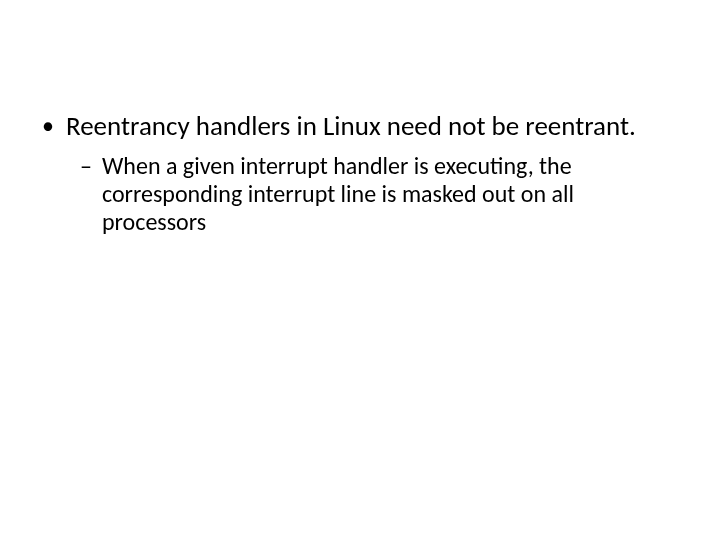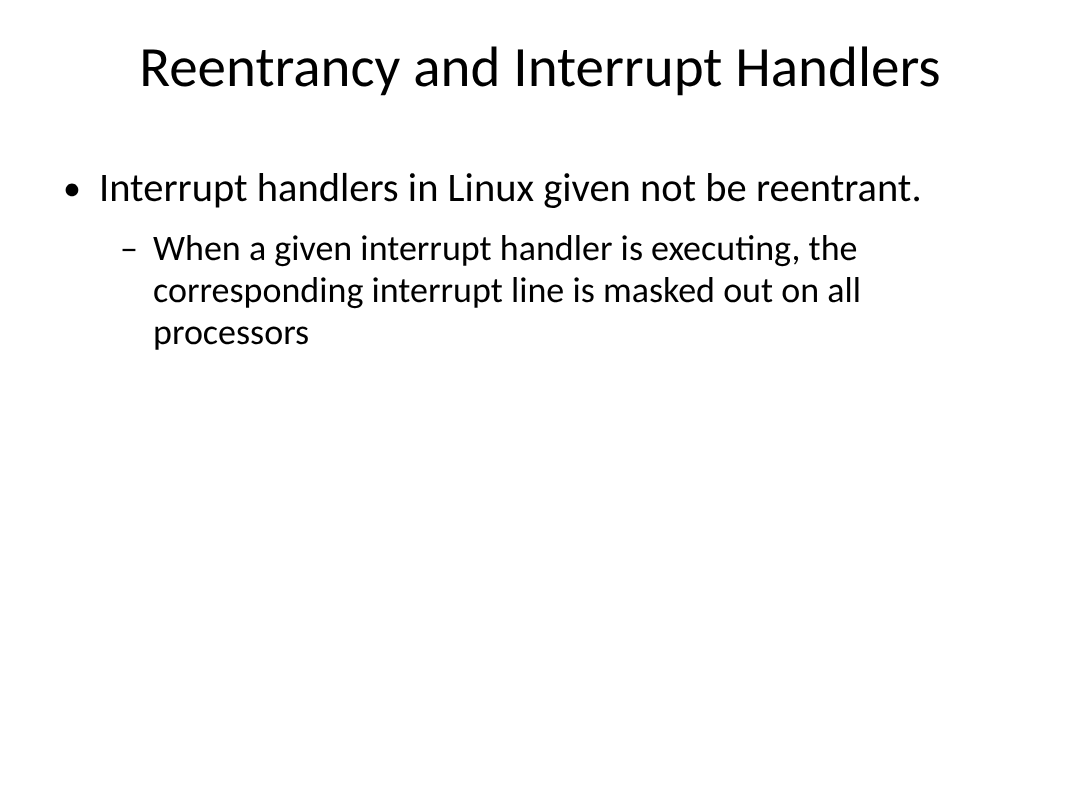--- a/index.html
+++ b/index.html
@@ -55,24 +55,23 @@
   }
   .bullet-l2 .dash {
     width: 22px;
     flex: 0 0 22px;
   }
 </style>
 </head>
 <body>
 
 <div class="slide">
-  <div class="title">Reentrancy and Interrupt Handlers</div>
   <div class="body">
     <div class="bullet-l1">
       <span class="dot">•</span>
-      <span>Interrupt handlers in Linux given not be reentrant.</span>
+      <span>Reentrancy handlers in Linux need not be reentrant.</span>
     </div>
     <div class="bullet-l2">
       <span class="dash">–</span>
       <span>When a given interrupt handler is executing, the corresponding interrupt line is masked out on all processors</span>
     </div>
   </div>
 </div>
 
 </body></html>

